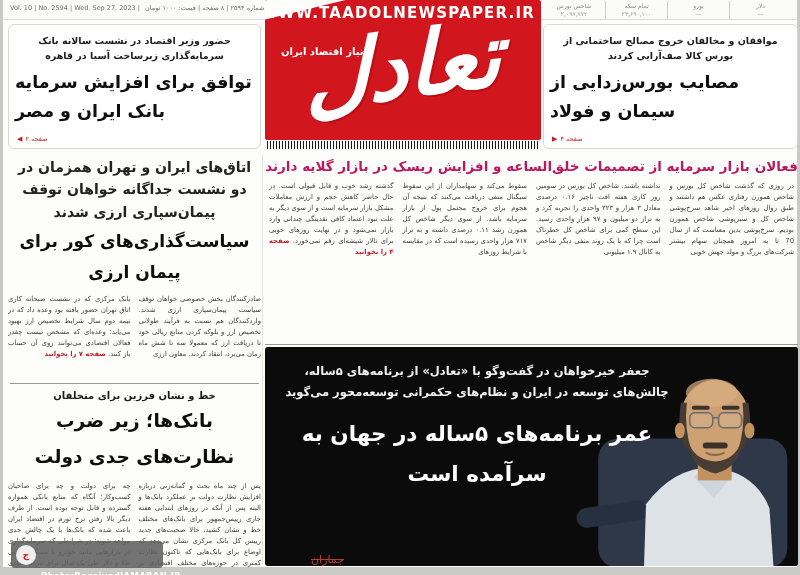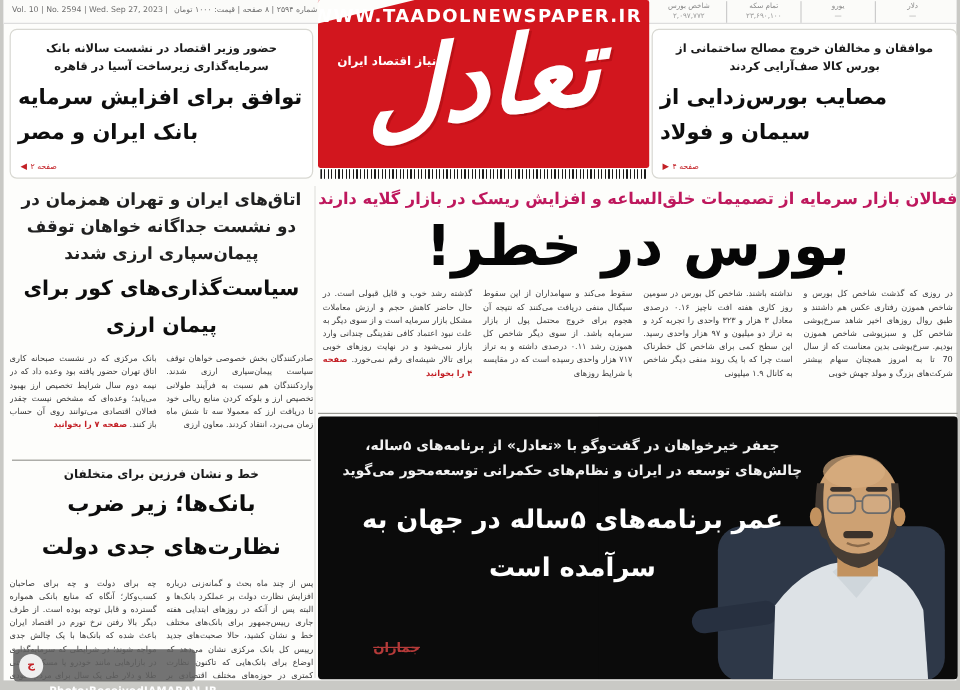--- a/index.html
+++ b/index.html
@@ -58,21 +58,21 @@
   .lc-kicker2 { direction:rtl; text-align:center; font-size:10px; font-weight:bold; color:#1a1a1a; margin-top:2px; }
   .lc-headline2 { direction:rtl; text-align:center; font-size:18.5px; font-weight:800; color:#0d0d0d; line-height:1.95; margin-top:2px; }
   .lc-body2 { display:flex; direction:rtl; gap:8px; margin-top:6px; height:118px; overflow:hidden; }
 
   
   .photo-block { position:absolute; left:262px; top:347px; width:533px; height:219px; background:#0b0b0b; border-radius:3px; overflow:hidden; }
   .photo-text { position:absolute; left:16px; top:14px; width:392px; color:#fff; direction:rtl; text-align:center; }
   .photo-kicker { font-size:11.5px; font-weight:600; line-height:1.8; color:#f2f2f2; }
   .photo-headline { font-size:21.5px; font-weight:800; line-height:1.85; margin-top:12px; }
   .portrait { position:absolute; right:0; bottom:0; width:300px; height:219px; }
-  .photo-watermark { position:absolute; left:46px; bottom:20px; color:#c8403f; font-size:11px; font-weight:bold;
+  .photo-watermark { position:absolute; left:46px; bottom:0; color:#c8403f; font-size:11px; font-weight:normal;
     direction:rtl; text-decoration:line-through; opacity:.9; letter-spacing:2px; }
 
   
   .credit-badge { position:absolute; left:8px; top:541px; width:152px; height:27px; background:rgba(96,96,96,.88);
     border-radius:4px; display:flex; align-items:center; gap:5px; padding:2px 5px; z-index:5; }
   .credit-logo { width:20px; height:20px; border-radius:50%; background:#efefef; color:#c32026; font-size:9px; font-weight:bold;
     display:flex; align-items:center; justify-content:center; flex:none; }
   .credit-lines { display:flex; justify-content:flex-start;margin-top:43px; }
   .credit-line { color:#fff; font-size:8.5px; font-weight:bold; line-height:10px; letter-spacing:.3px; }
 
@@ -131,21 +131,20 @@
     <div class="kicker-sm">موافقان و مخالفان خروج مصالح ساختمانی از بورس کالا صف‌آرایی کردند</div>
     <div class="headline-md">مصایب بورس‌زدایی از سیمان و فولاد</div>
     <div class="page-marker">
       <span class="marker-tri">▶</span>
       <span class="marker-text">صفحه ۴</span>
     </div>
   </div>
 
   <div class="main-story">
     <div class="main-kicker">فعالان بازار سرمایه از تصمیمات خلق‌الساعه و افزایش ریسک در بازار گلایه دارند</div>
-    <div class="main-headline">بورس در خطر!</div>
     <div class="main-cols">
       <div class="col">در روزی که گذشت شاخص کل بورس و شاخص هموزن رفتاری عکس هم داشتند و طبق روال روزهای اخیر شاهد سرخ‌پوشی شاخص کل و سبزپوشی شاخص هموزن بودیم. سرخ‌پوشی بدین معناست که از سال 70 تا به امروز همچنان سهام بیشتر شرکت‌های بزرگ و مولد جهش خوبی</div>
       <div class="col">نداشته باشند. شاخص کل بورس در سومین روز کاری هفته افت ناچیز ۰.۱۶ درصدی معادل ۳ هزار و ۳۲۳ واحدی را تجربه کرد و به تراز دو میلیون و ۹۷ هزار واحدی رسید. این سطح کمی برای شاخص کل خطرناک است چرا که با یک روند منفی دیگر شاخص به کانال ۱.۹ میلیونی</div>
       <div class="col">سقوط می‌کند و سهامداران از این سقوط سیگنال منفی دریافت می‌کنند که نتیجه آن هجوم برای خروج محتمل پول از بازار سرمایه باشد. از سوی دیگر شاخص کل هموزن رشد ۰.۱۱ درصدی داشته و به تراز ۷۱۷ هزار واحدی رسیده است که در مقایسه با شرایط روزهای</div>
       <div class="col">
         <span>گذشته رشد خوب و قابل قبولی است. در حال حاضر کاهش حجم و ارزش معاملات مشکل بازار سرمایه است و از سوی دیگر به علت نبود اعتماد کافی نقدینگی چندانی وارد بازار نمی‌شود و در نهایت روزهای خوبی برای تالار شیشه‌ای رقم نمی‌خورد. </span>
         <span class="read-more">صفحه ۴ را بخوانید</span>
       </div>
     </div>
     <div class="main-rule"></div>

